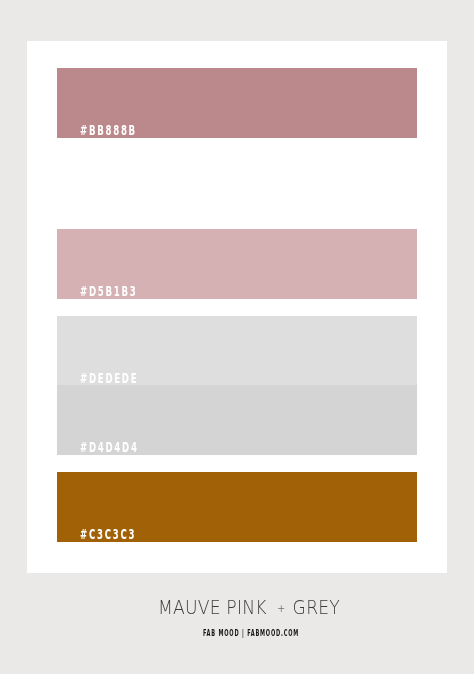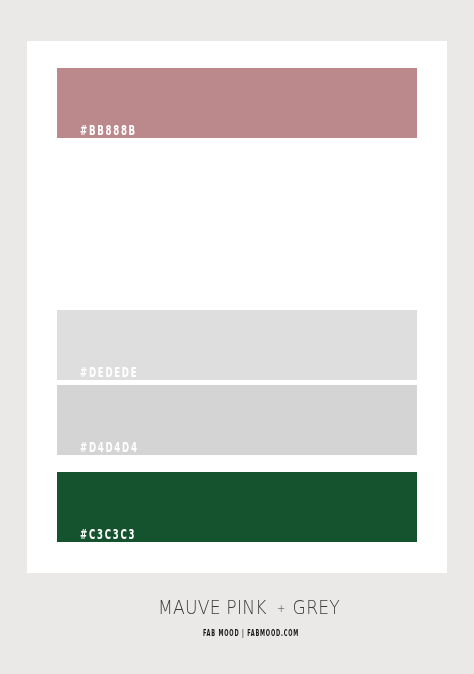--- a/index.html
+++ b/index.html
@@ -49,30 +49,33 @@
 
   <div class="card"></div>
 
   <div class="swatch-stack">
 
     <div class="swatch s1" style="background: rgb(187, 136, 139);">
       <span class="hex" style="color: rgb(255, 255, 255);">#BB888B</span>
     </div>
 
 
+    <div class="swatch s3" style="background: rgb(213, 177, 179);">
+      <span class="hex" style="color: rgb(255, 255, 255);">#D5B1B3</span>
+    </div>
 
-    <div class="swatch s4" style="background: rgb(222, 222, 222);">
+    <div class="swatch s4" style="background: rgb(222, 222, 222); margin-top: 6px;">
       <span class="hex" style="color: rgb(255, 255, 255);">#DEDEDE</span>
     </div>
 
     <div class="swatch s5" style="background: rgb(212, 212, 212);">
       <span class="hex" style="color: rgb(255, 255, 255);">#D4D4D4</span>
     </div>
 
-    <div class="swatch s6" style="background: #14532d;">
+    <div class="swatch s6" style="background: #a16207;">
       <span class="hex" style="color: rgb(255, 255, 255);">#C3C3C3</span>
     </div>
 
   </div>
 
   <div class="caption">
     <div class="title" style="color: rgb(61, 61, 61);">MAUVE PINK <span class="plus">+</span> GREY</div>
     <div class="credit" style="color: rgb(21, 21, 21);">FAB MOOD | FABMOOD.COM</div>
   </div>
 

